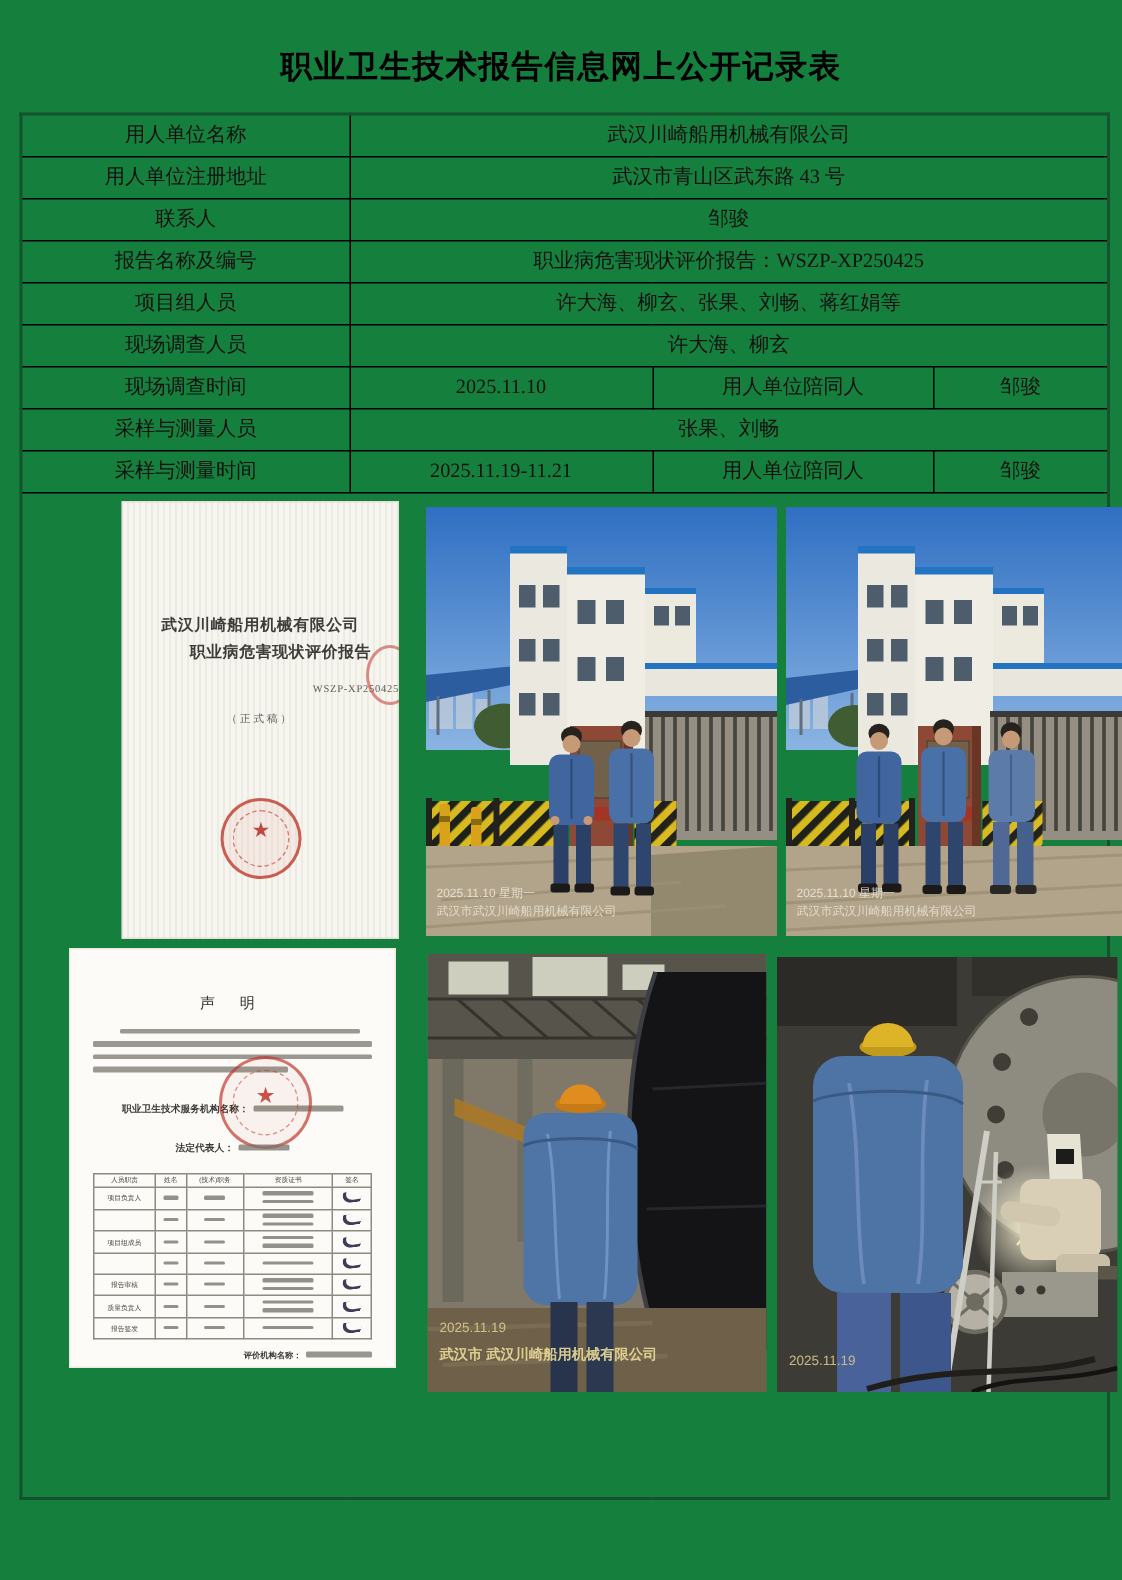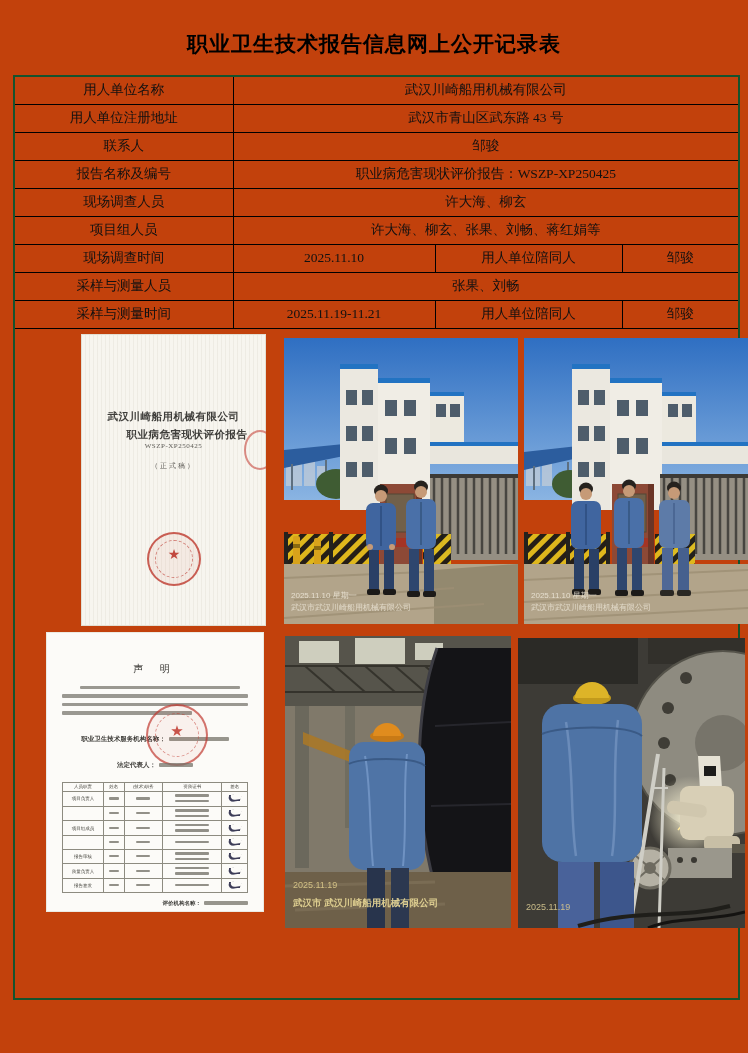--- a/index.html
+++ b/index.html
@@ -1,36 +1,36 @@
 <!DOCTYPE html>
 <html><head>
 <meta charset="utf-8">
 <style>
   html,body{margin:0;padding:0;background:#ffffff;}
-  .page{position:relative;width:748px;height:1053px;background:#c2410c;overflow:hidden;
+  .page{position:relative;width:748px;height:1053px;background:#15803d;overflow:hidden;
         font-family:"Liberation Serif","DejaVu Serif",serif;color:#111;}
   .title{margin:0;padding-top:30px;text-align:center;font-size:21px;font-weight:700;
          letter-spacing:1px;font-family:"Liberation Sans","DejaVu Sans",sans-serif;color:#000;}
   table.record{position:absolute;left:13px;top:75px;width:725px;border-collapse:collapse;
          border:2px solid #14532d;table-layout:fixed;}
   table.record td{border:1px solid #000;text-align:center;vertical-align:middle;
          font-size:13.5px;color:#111;padding:0 4px;overflow:visible;}
   tr.r{height:28px;}
   tr.caption-row{height:25px;}
   td.photo-cell{height:669px;padding:0;vertical-align:top;}
   .photo-area{position:relative;width:100%;height:669px;}
 
   
   .cover-doc{position:absolute;left:62px;top:5px;width:185px;height:292px;overflow:hidden;
       background:#f7f5ef;
       background-image:repeating-linear-gradient(90deg,rgba(205,200,186,.22) 0 1px,transparent 1px 4px);
       box-shadow:0 0 0 1px #e3dfd4 inset;text-align:center;}
   .cover-doc .l1{padding-top:76px;font-size:10.5px;font-weight:700;color:#3e3d3a;letter-spacing:.5px;}
   .cover-doc .l2{margin-top:4px;font-size:10.5px;font-weight:700;color:#3e3d3a;letter-spacing:.5px;margin-left:27px;}
-  .cover-doc .l3{font-size:7px;color:#5d5b56;letter-spacing:.5px;}
+  .cover-doc .l3{margin-top:13px;font-size:7px;color:#5d5b56;letter-spacing:.5px;text-align:right;}
   .cover-doc .l4{margin-top:11px;font-size:7px;color:#5d5b56;letter-spacing:2px;}
   .stamp-edge{position:absolute;right:-10px;top:96px;width:28px;height:36px;border-radius:50%;
       border:2px solid rgba(195,55,45,.55);}
   .stamp-round{position:absolute;left:66px;top:198px;width:50px;height:50px;border-radius:50%;
       border:2.5px solid rgba(185,45,35,.75);background:rgba(200,60,45,.06);}
   .stamp-round .inner{position:absolute;left:6px;top:6px;right:6px;bottom:6px;border-radius:50%;
       border:1px dashed rgba(185,45,35,.55);}
   .stamp-round .star{position:absolute;left:0;right:0;top:14px;text-align:center;
       font-size:14px;color:rgba(185,45,35,.85);line-height:1;}
 
@@ -94,26 +94,26 @@
         </tr>
       <tr class="r">
           <td>联系人</td>
           <td colspan="3">邹骏</td>
         </tr>
       <tr class="r">
           <td>报告名称及编号</td>
           <td colspan="3">职业病危害现状评价报告：WSZP-XP250425</td>
         </tr>
       <tr class="r">
+          <td>项目组人员</td>
+          <td colspan="3">许大海、柳玄、张果、刘畅、蒋红娟等</td>
+        </tr>
+      <tr class="r">
           <td>现场调查人员</td>
           <td colspan="3">许大海、柳玄</td>
-        </tr>
-      <tr class="r">
-          <td>项目组人员</td>
-          <td colspan="3">许大海、柳玄、张果、刘畅、蒋红娟等</td>
         </tr>
       <tr class="r">
           <td>现场调查时间</td>
           <td>2025.11.10</td>
           <td>用人单位陪同人</td>
           <td>邹骏</td>
         </tr>
       <tr class="r">
           <td>采样与测量人员</td>
           <td colspan="3">张果、刘畅</td>

